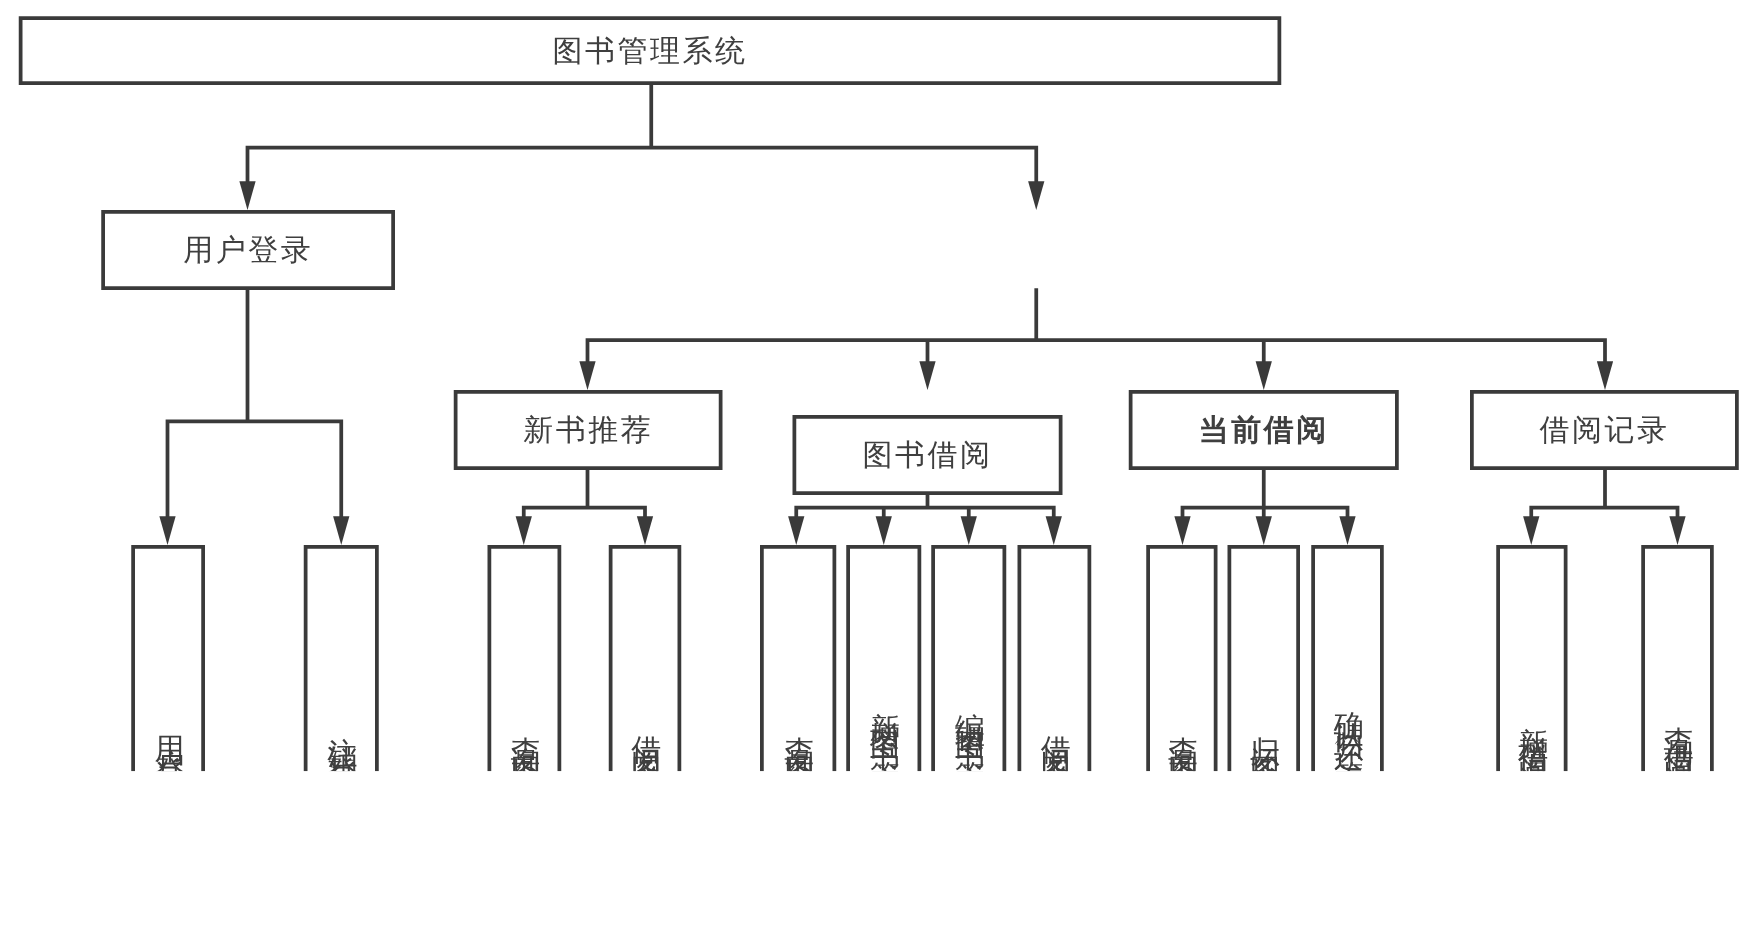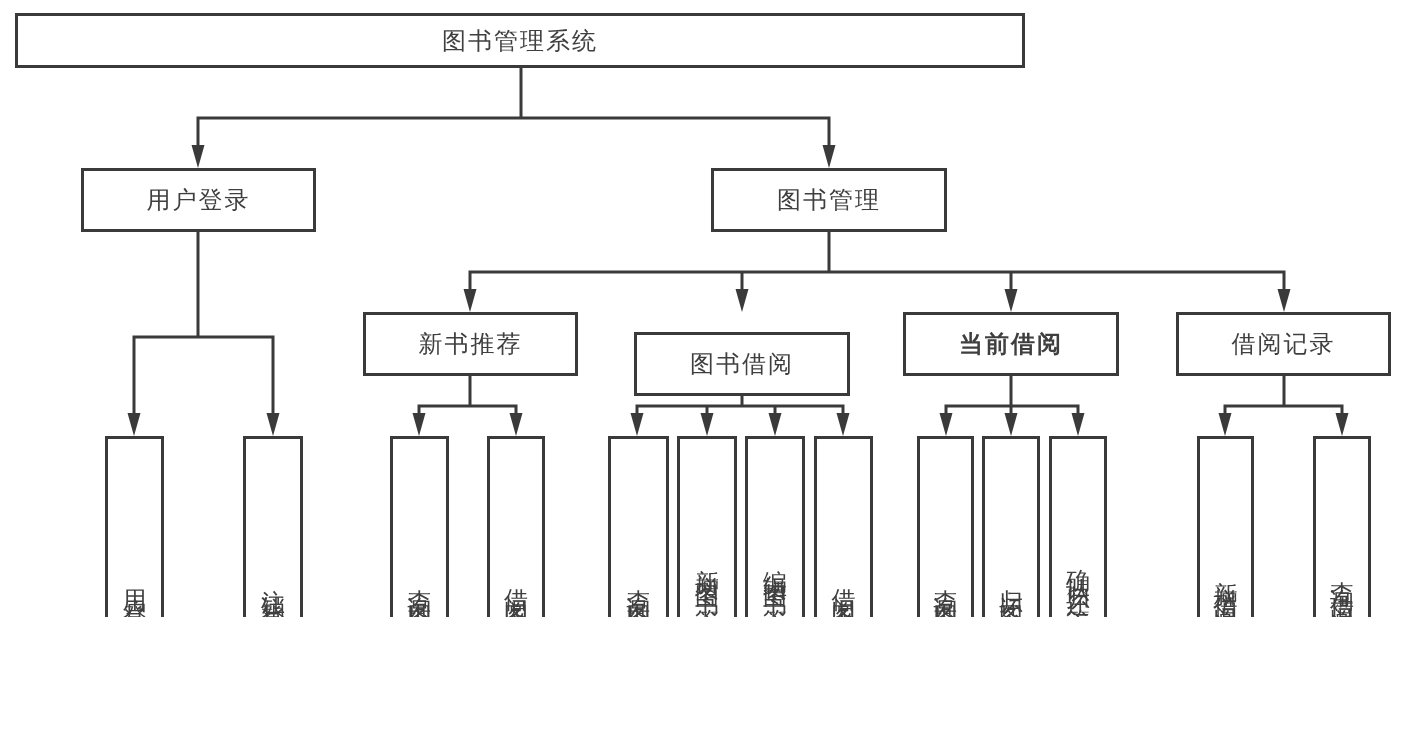--- a/index.html
+++ b/index.html
@@ -97,23 +97,20 @@
     </g>
   </svg>
 
   <div class="node" style="left:15px;top:13px;width:1010px;height:55px;">
     <span class="h-text">图书管理系统</span>
   </div>
 
   <div class="node" style="left:81px;top:168px;width:235px;height:64px;">
     <span class="h-text">用户登录</span>
   </div>
-  <div class="node" style="left:711px;top:168px;width:236px;height:64px;">
-    <span class="h-text">图书管理</span>
-  </div>
 
   <div class="node" style="left:363px;top:312px;width:215px;height:64px;">
     <span class="h-text">新书推荐</span>
   </div>
   <div class="node" style="left:634px;top:332px;width:216px;height:64px;">
     <span class="h-text">图书借阅</span>
   </div>
   <div class="node" style="left:903px;top:312px;width:216px;height:64px;font-weight:bold;">
     <span class="h-text">当前借阅</span>
   </div>

